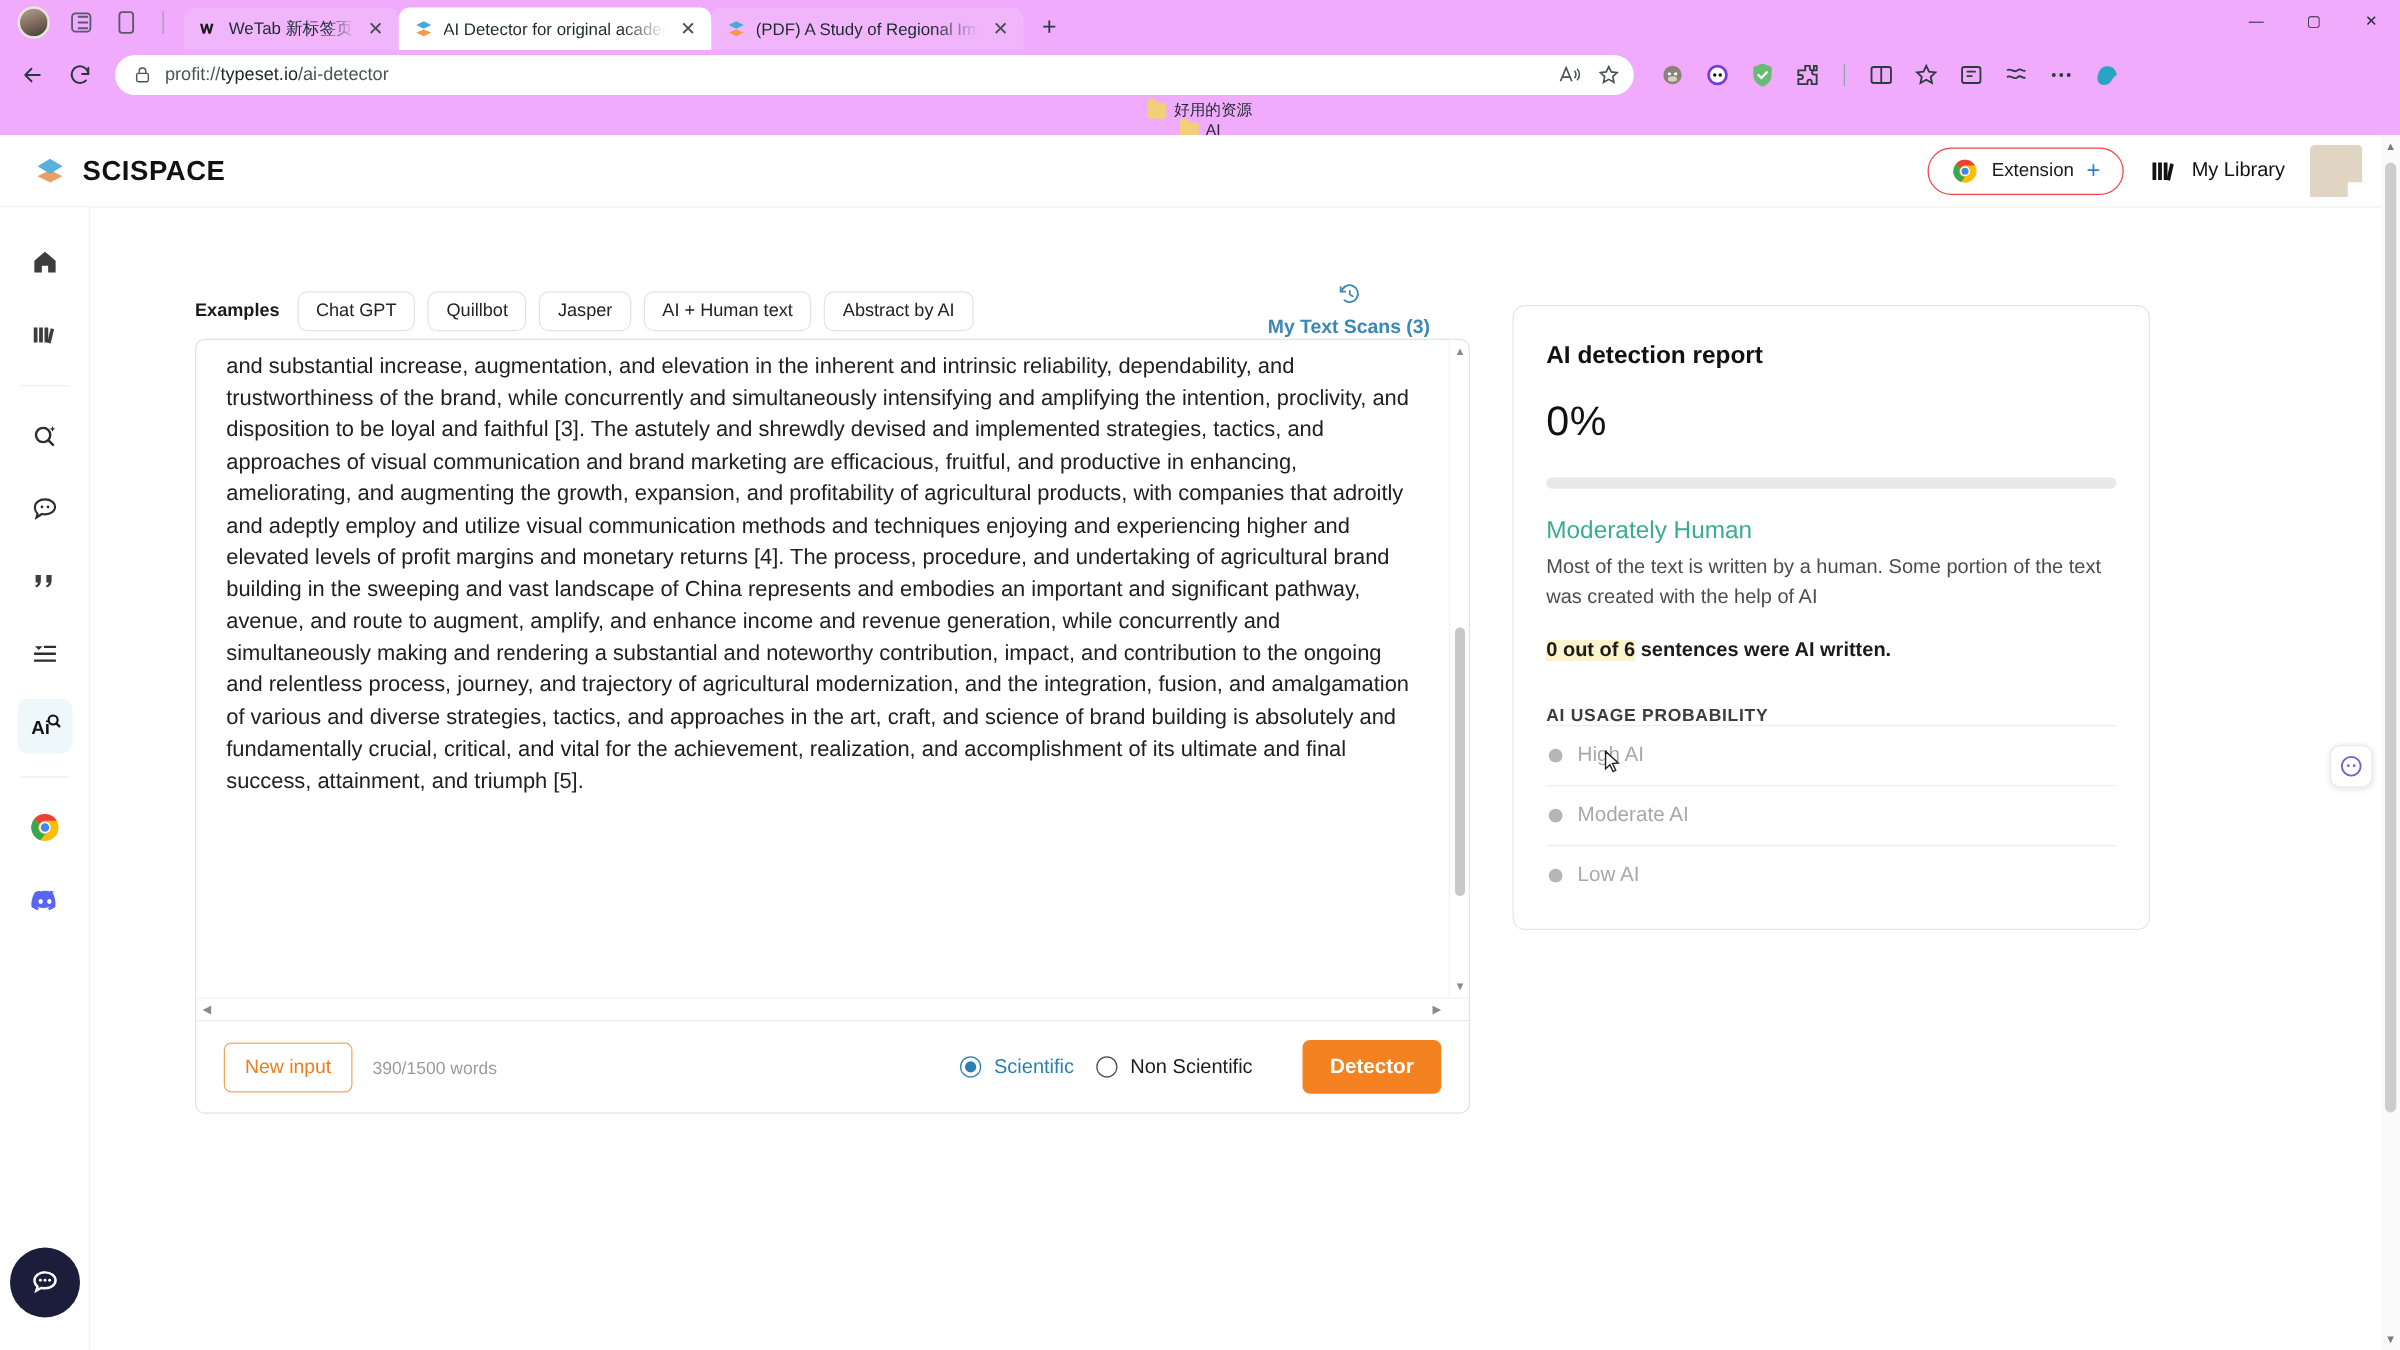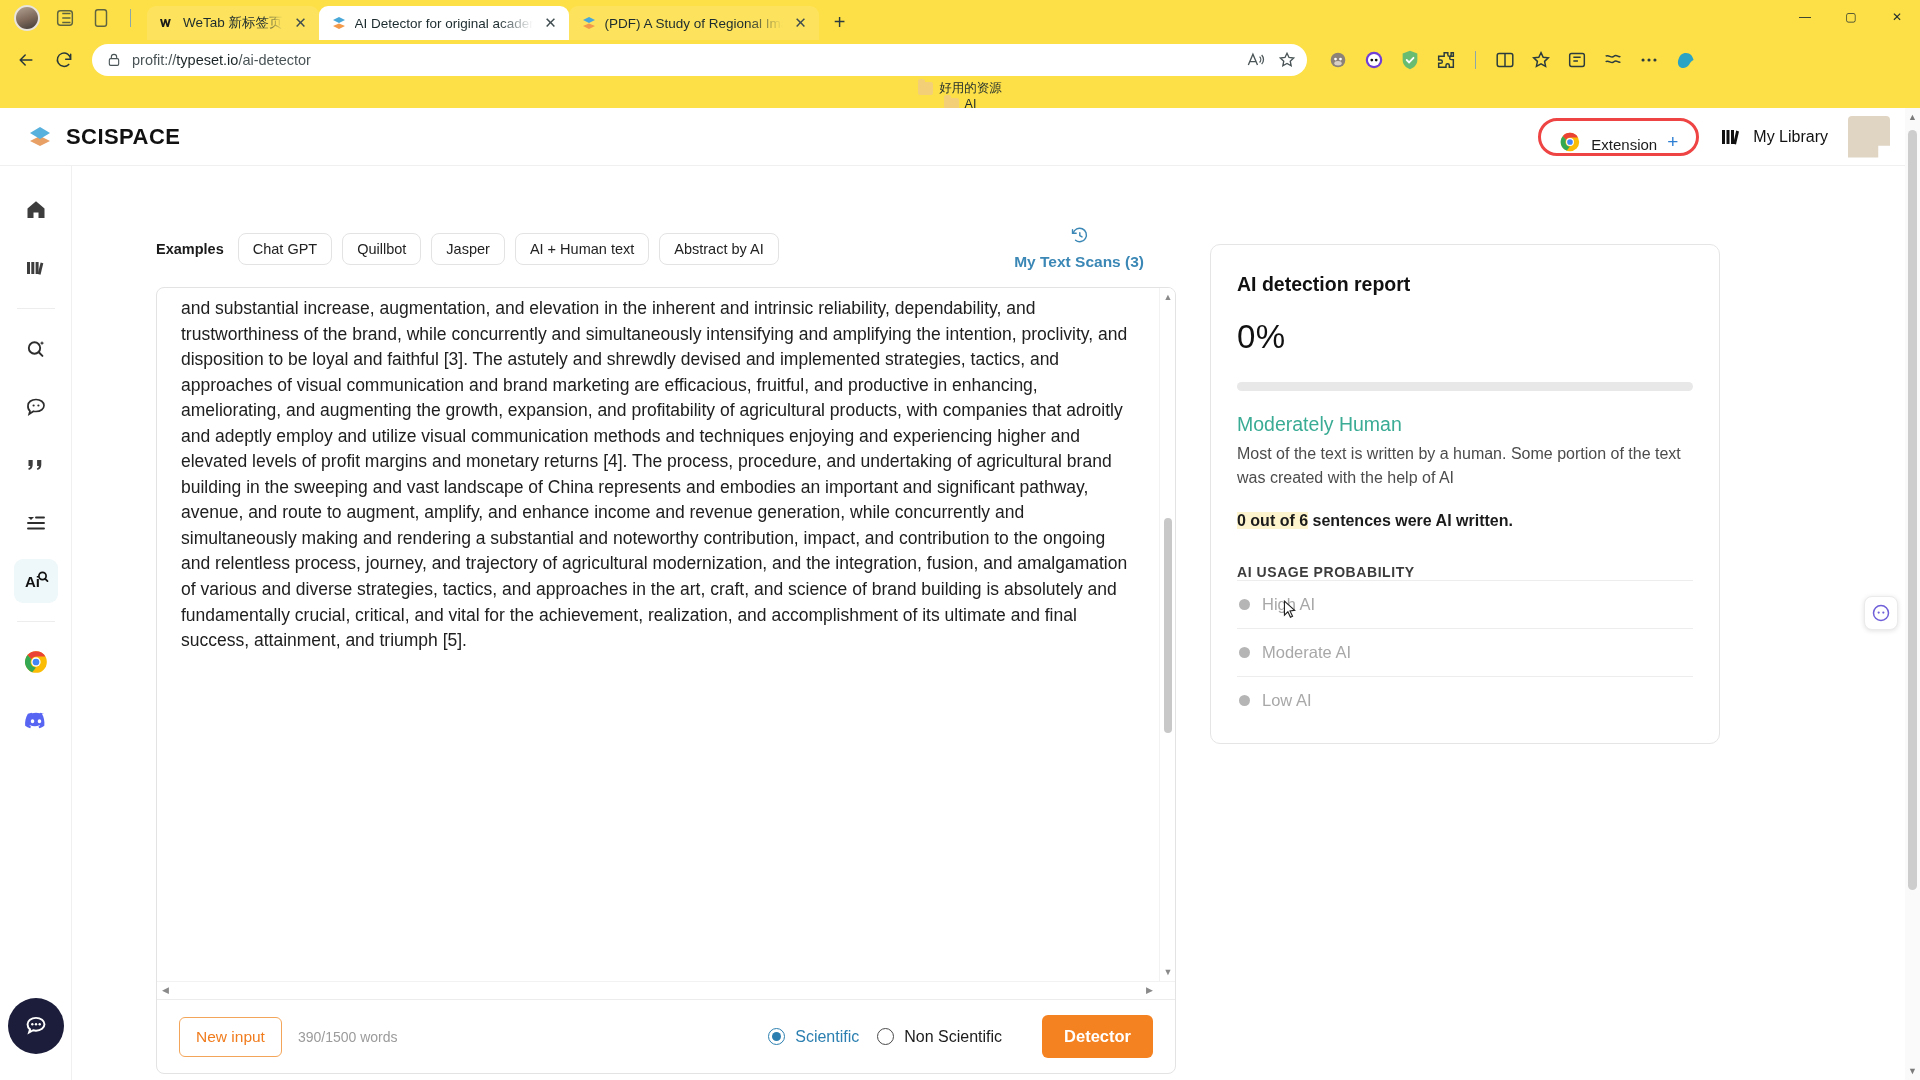--- a/index.html
+++ b/index.html
@@ -4,21 +4,21 @@
 <style>
   * { box-sizing: border-box; margin: 0; padding: 0; }
   html, body {
     width: 1920px; height: 1080px;
     font-family: "Liberation Sans", sans-serif;
     overflow: hidden;
     background: #cfe0e2;
   }
 
   
-  .browser { width: 1920px; height: 1080px; display: flex; flex-direction: column; background: #fde047; }
+  .browser { width: 1920px; height: 1080px; display: flex; flex-direction: column; background: #f0abfc; }
 
   .tabstrip { height: 40px; display: flex; align-items: flex-end; padding-left: 8px; position: relative; }
   .tb-icons { display: flex; align-items: center; gap: 14px; height: 40px; padding: 0 12px 4px 6px; }
   .avatar-pill {
     width: 26px; height: 26px; border-radius: 50%;
     background: linear-gradient(160deg,#b3a394 0%, #7d685a 55%, #3d3a36 100%);
     border: 2px solid #e9e4dc; position: relative; overflow: hidden;
   }
   .ico { width: 22px; height: 22px; opacity: .75; display:block; }
   .vsep { width: 1px; height: 18px; background: #8aa7ac; margin: 0 4px; }
@@ -64,21 +64,21 @@
   .viewport { flex: 1 1 auto; background: #fff; position: relative; display: flex; overflow: hidden; }
 
   .pageheader {
     height: 58px; background: #fff; display: flex; align-items: center;
     padding: 0 30px 0 24px; border-bottom: 1px solid #f0f0f0; flex: 0 0 58px;
   }
   .brand { display: flex; align-items: center; gap: 10px; }
   .brand-name { font-size: 22px; font-weight: 700; letter-spacing: .02em; color: #111; }
   .header-right { margin-left: auto; display: flex; align-items: center; gap: 20px; }
   .ext-btn {
-    display: flex; align-items: flex-end; gap: 10px; border: 3px solid #ef4444; border-radius: 22px;
+    display: flex; align-items: center; gap: 10px; border: 1px solid #ef4444; border-radius: 22px;
     height: 38px; padding: 0 18px; font-size: 15px; color: #1b1b1b;
   }
   .ext-plus { color: #2d7fd3; font-size: 19px; }
   .mylib { display: flex; align-items: center; gap: 10px; font-size: 16px; color: #111; }
   .user-thumb { width: 42px; height: 42px; background: #e0d5c3; border-radius: 4px 4px 4px 0;
                 clip-path: polygon(0 0,100% 0,100% 72%,72% 72%,72% 100%,0 100%); }
 
   .body-row { flex: 1 1 auto; display: flex; min-height: 0; }
 
   .sidebar {
@@ -100,21 +100,21 @@
   .ptab { padding: 10px 18px 14px 18px; font-size: 17px; color: #1c1c1c; position: relative; }
   .ptab.active { color: #3b87b5; }
   .ptab.active::after { content: ""; position: absolute; left: 0; right: 0; bottom: -1px; height: 3px; background: #2f7fae; border-radius: 2px; }
 
   .chips-row { display: flex; align-items: center; gap: 10px; margin-top: 26px; }
   .chips-label { font-size: 14.5px; font-weight: 700; color: #1a1a1a; margin-right: 4px; }
   .chip { border: 1px solid #e3e3e3; border-radius: 8px; padding: 7px 14px; font-size: 14.5px; color: #222; background: #fff; }
   .scans { margin-left: auto; display: flex; align-items: center; gap: 8px; color: #3b87b5; font-size: 15.5px; font-weight: 700; margin-right: 32px; flex-direction: column; }
 
   .editor-card {
-    margin-top: 16px; width: 1020px; height: 787px; border: 1px solid #e3e3e3; border-radius: 8px;
+    width: 1020px; height: 620px; border: 1px solid #e3e3e3; border-radius: 8px;
     background: #fff; display: flex; flex-direction: column; overflow: hidden;
   }
   .editor-body { flex: 1 1 auto; position: relative; display: flex; min-height: 0; }
   .editor-text {
     flex: 1 1 auto; padding: 8px 22px 0 24px; font-size: 17.5px; line-height: 1.46; color: #202020;
     overflow: hidden; position: relative;
   }
   .editor-text p { margin: 0; }
   .vscroll { flex: 0 0 16px; position: relative; background: #fff; border-left: 1px solid #f2f2f2; }
   .vscroll .arrow { position: absolute; left: 2px; width: 12px; text-align: center; font-size: 9px; color: #8a8a8a; }

